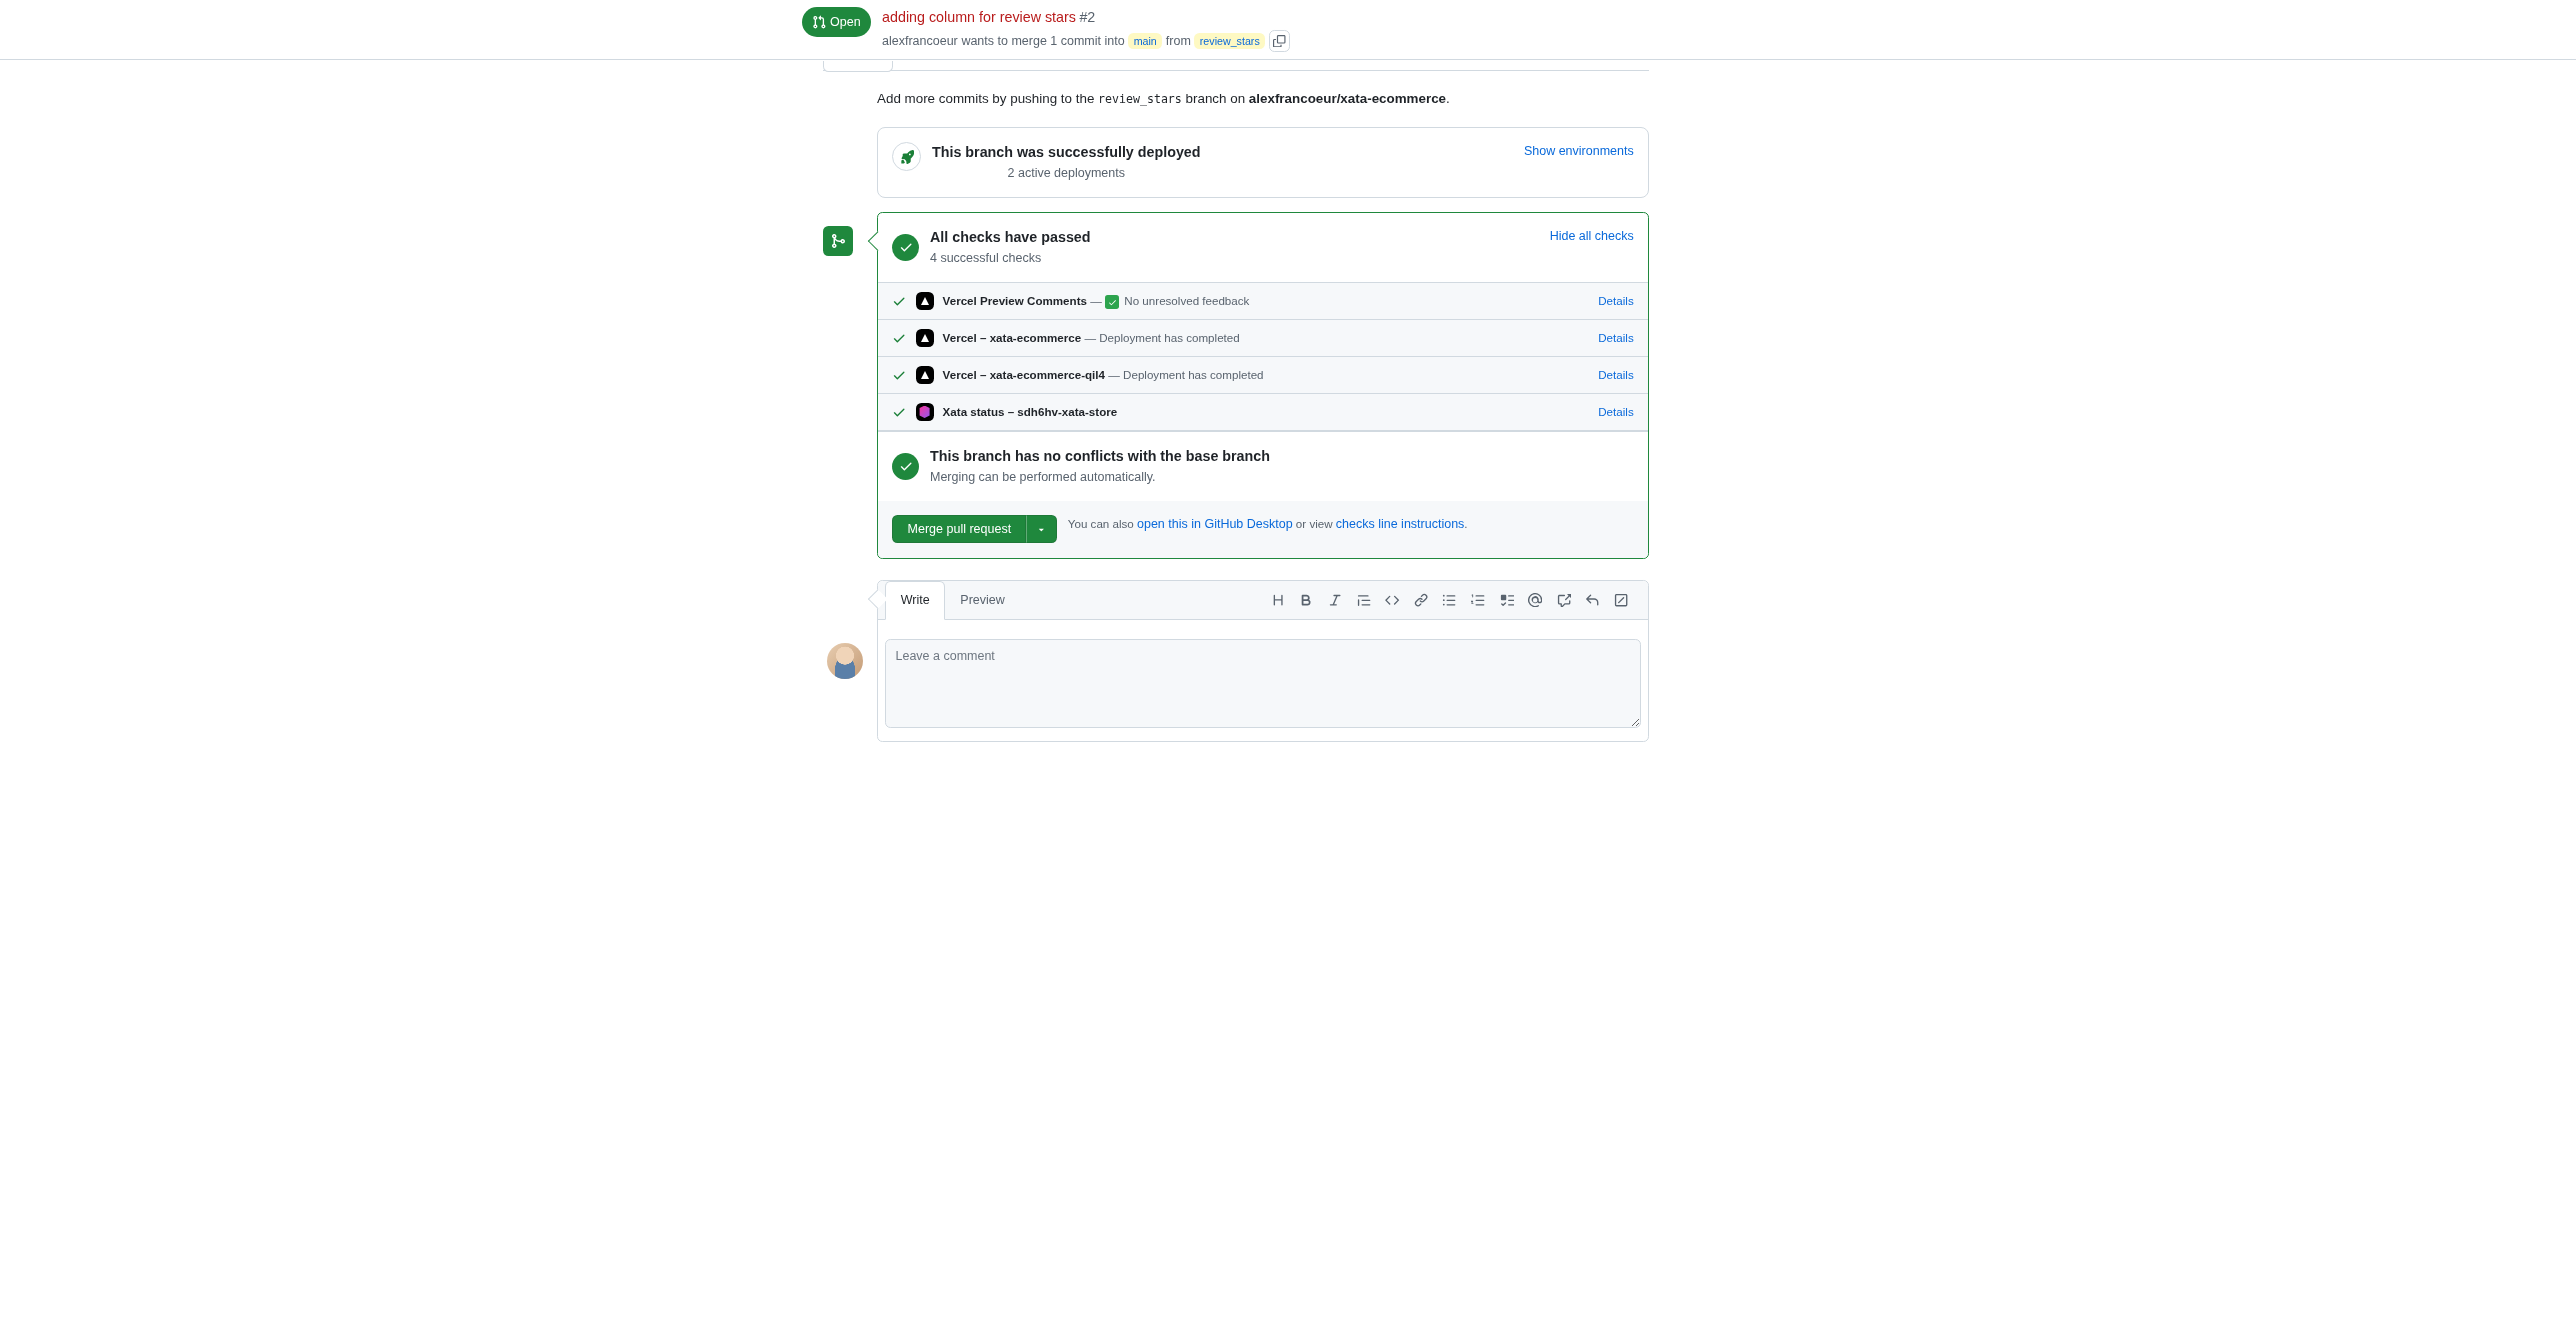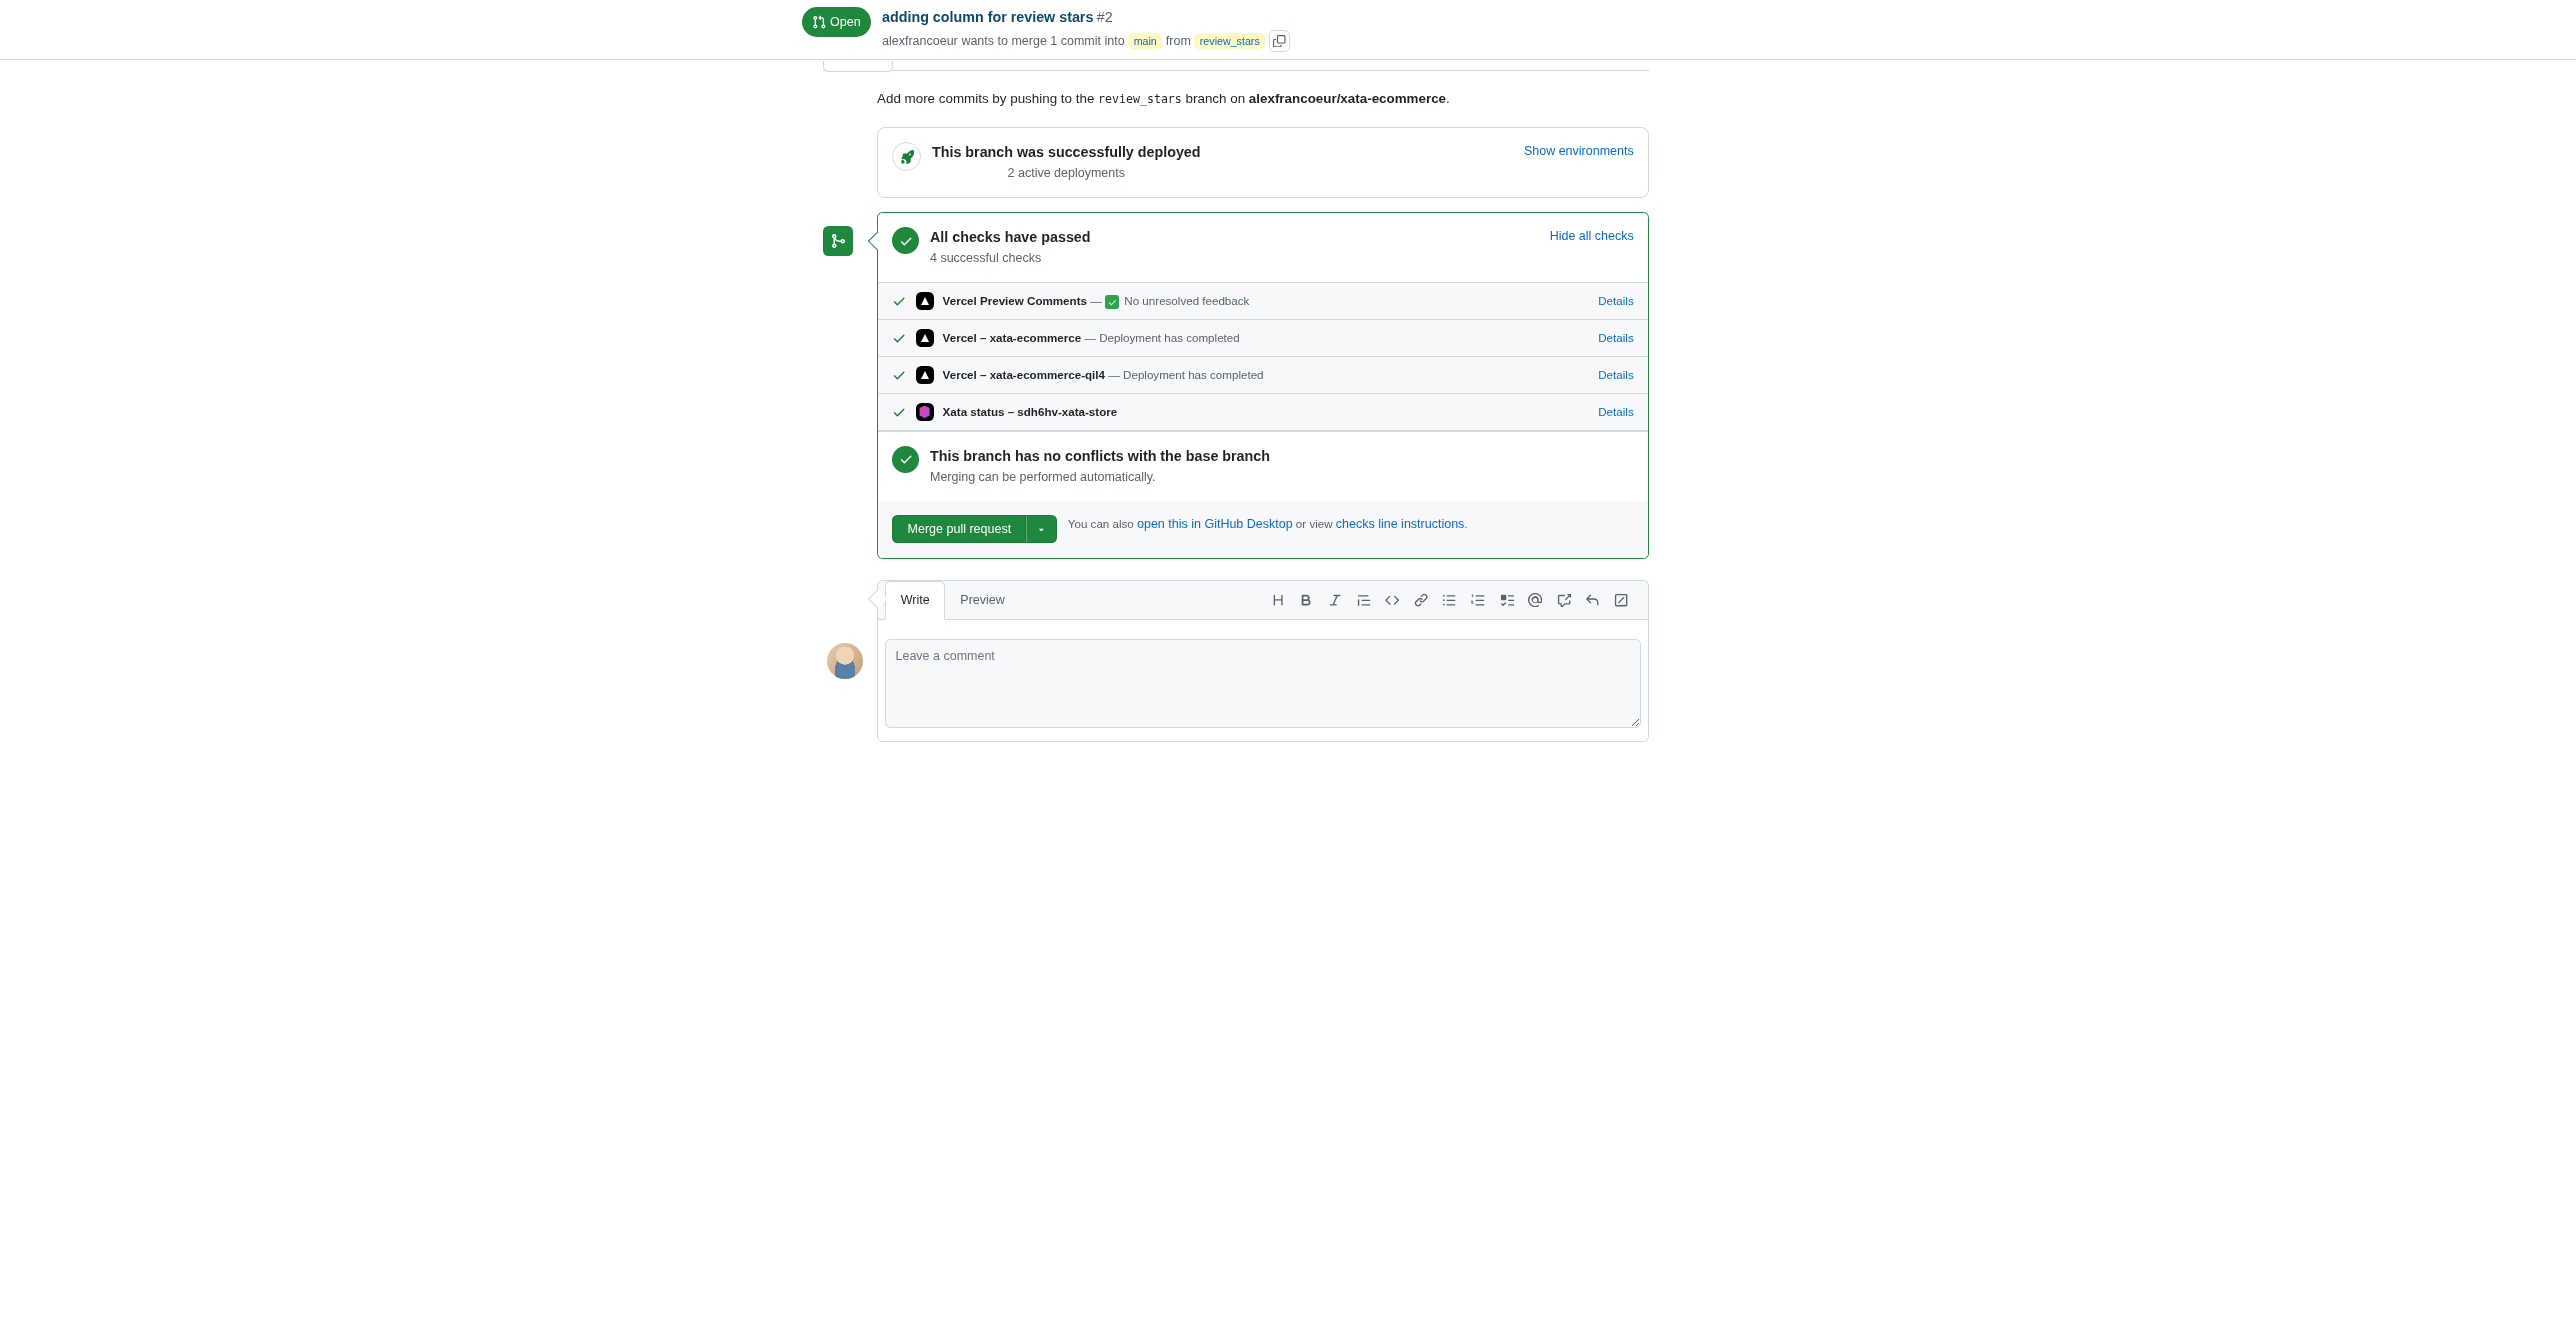--- a/index.html
+++ b/index.html
@@ -39,22 +39,22 @@
     white-space: nowrap;
   }
   .state-badge svg { fill: #ffffff; }
   .pr-title-row {
     display: flex;
     flex-direction: column;
     gap: 1.8px;
   }
   .pr-title {
     font-size: 14.3px;
-    font-weight: 700;
-    color: #0c4a6e;
+    font-weight: 400;
+    color: #b91c1c;
   }
   .pr-number { color: #59636e; font-weight: 300; }
   .pr-meta {
     font-size: 12.5px;
     color: #59636e;
     display: flex;
     align-items: center;
     gap: 3.6px;
     flex-wrap: wrap;
   }
@@ -169,21 +169,21 @@
     height: 12.5px;
     background: #fff;
     border-left: 0.9px solid #1f883d;
     border-bottom: 0.9px solid #1f883d;
     transform: rotate(45deg);
   }
   .merge-section {
     padding: 14.3px;
     border-bottom: 0.9px solid #d1d9e0;
     display: flex;
-    align-items: flex-start;
+    align-items: center;
     gap: 10.7px;
   }
   .merge-section:last-child { border-bottom: none; }
   .success-circle {
     width: 27px;
     height: 27px;
     border-radius: 50%;
     background: #1f883d;
     display: flex;
     align-items: center;

